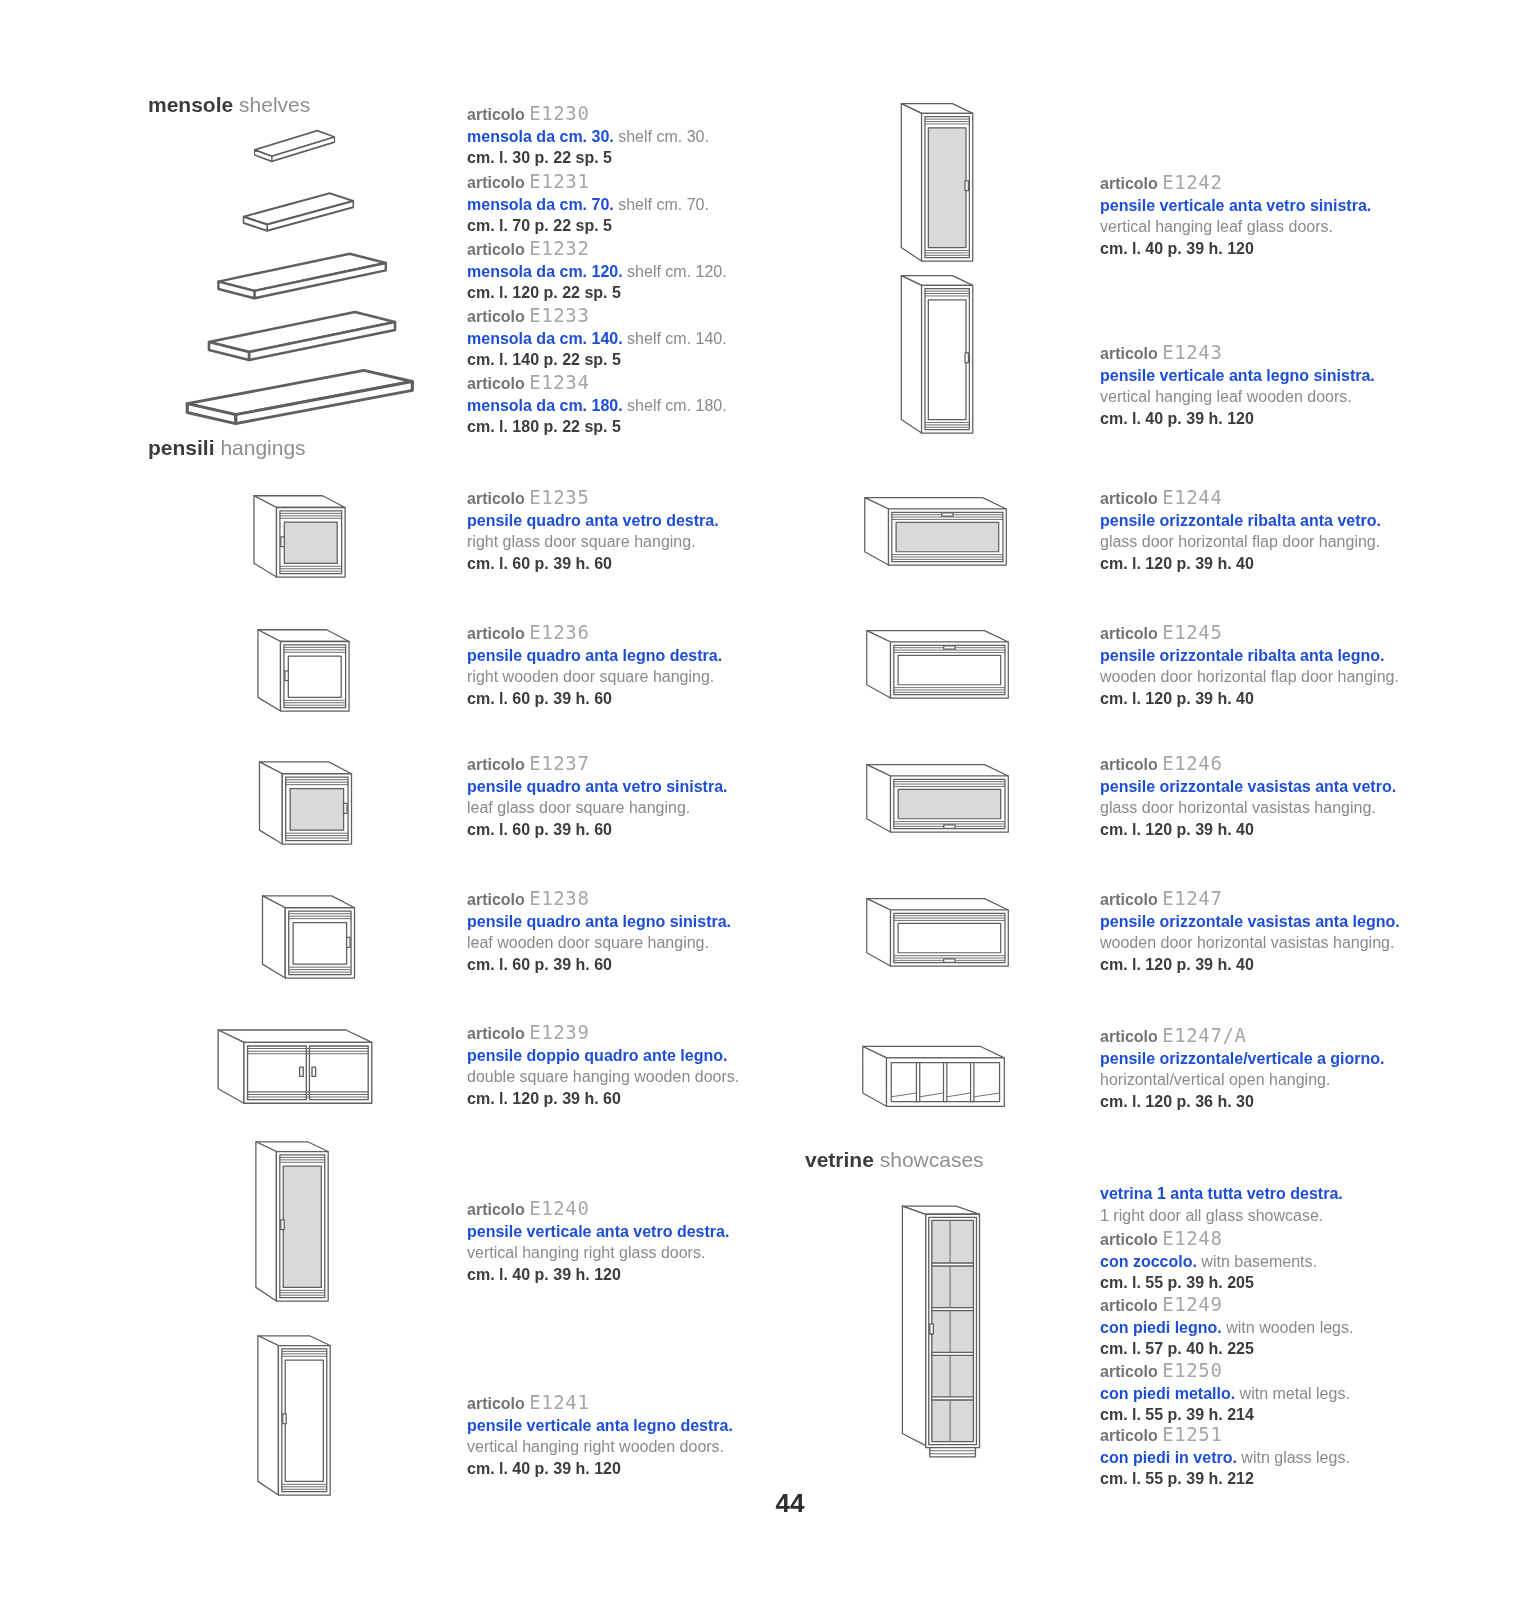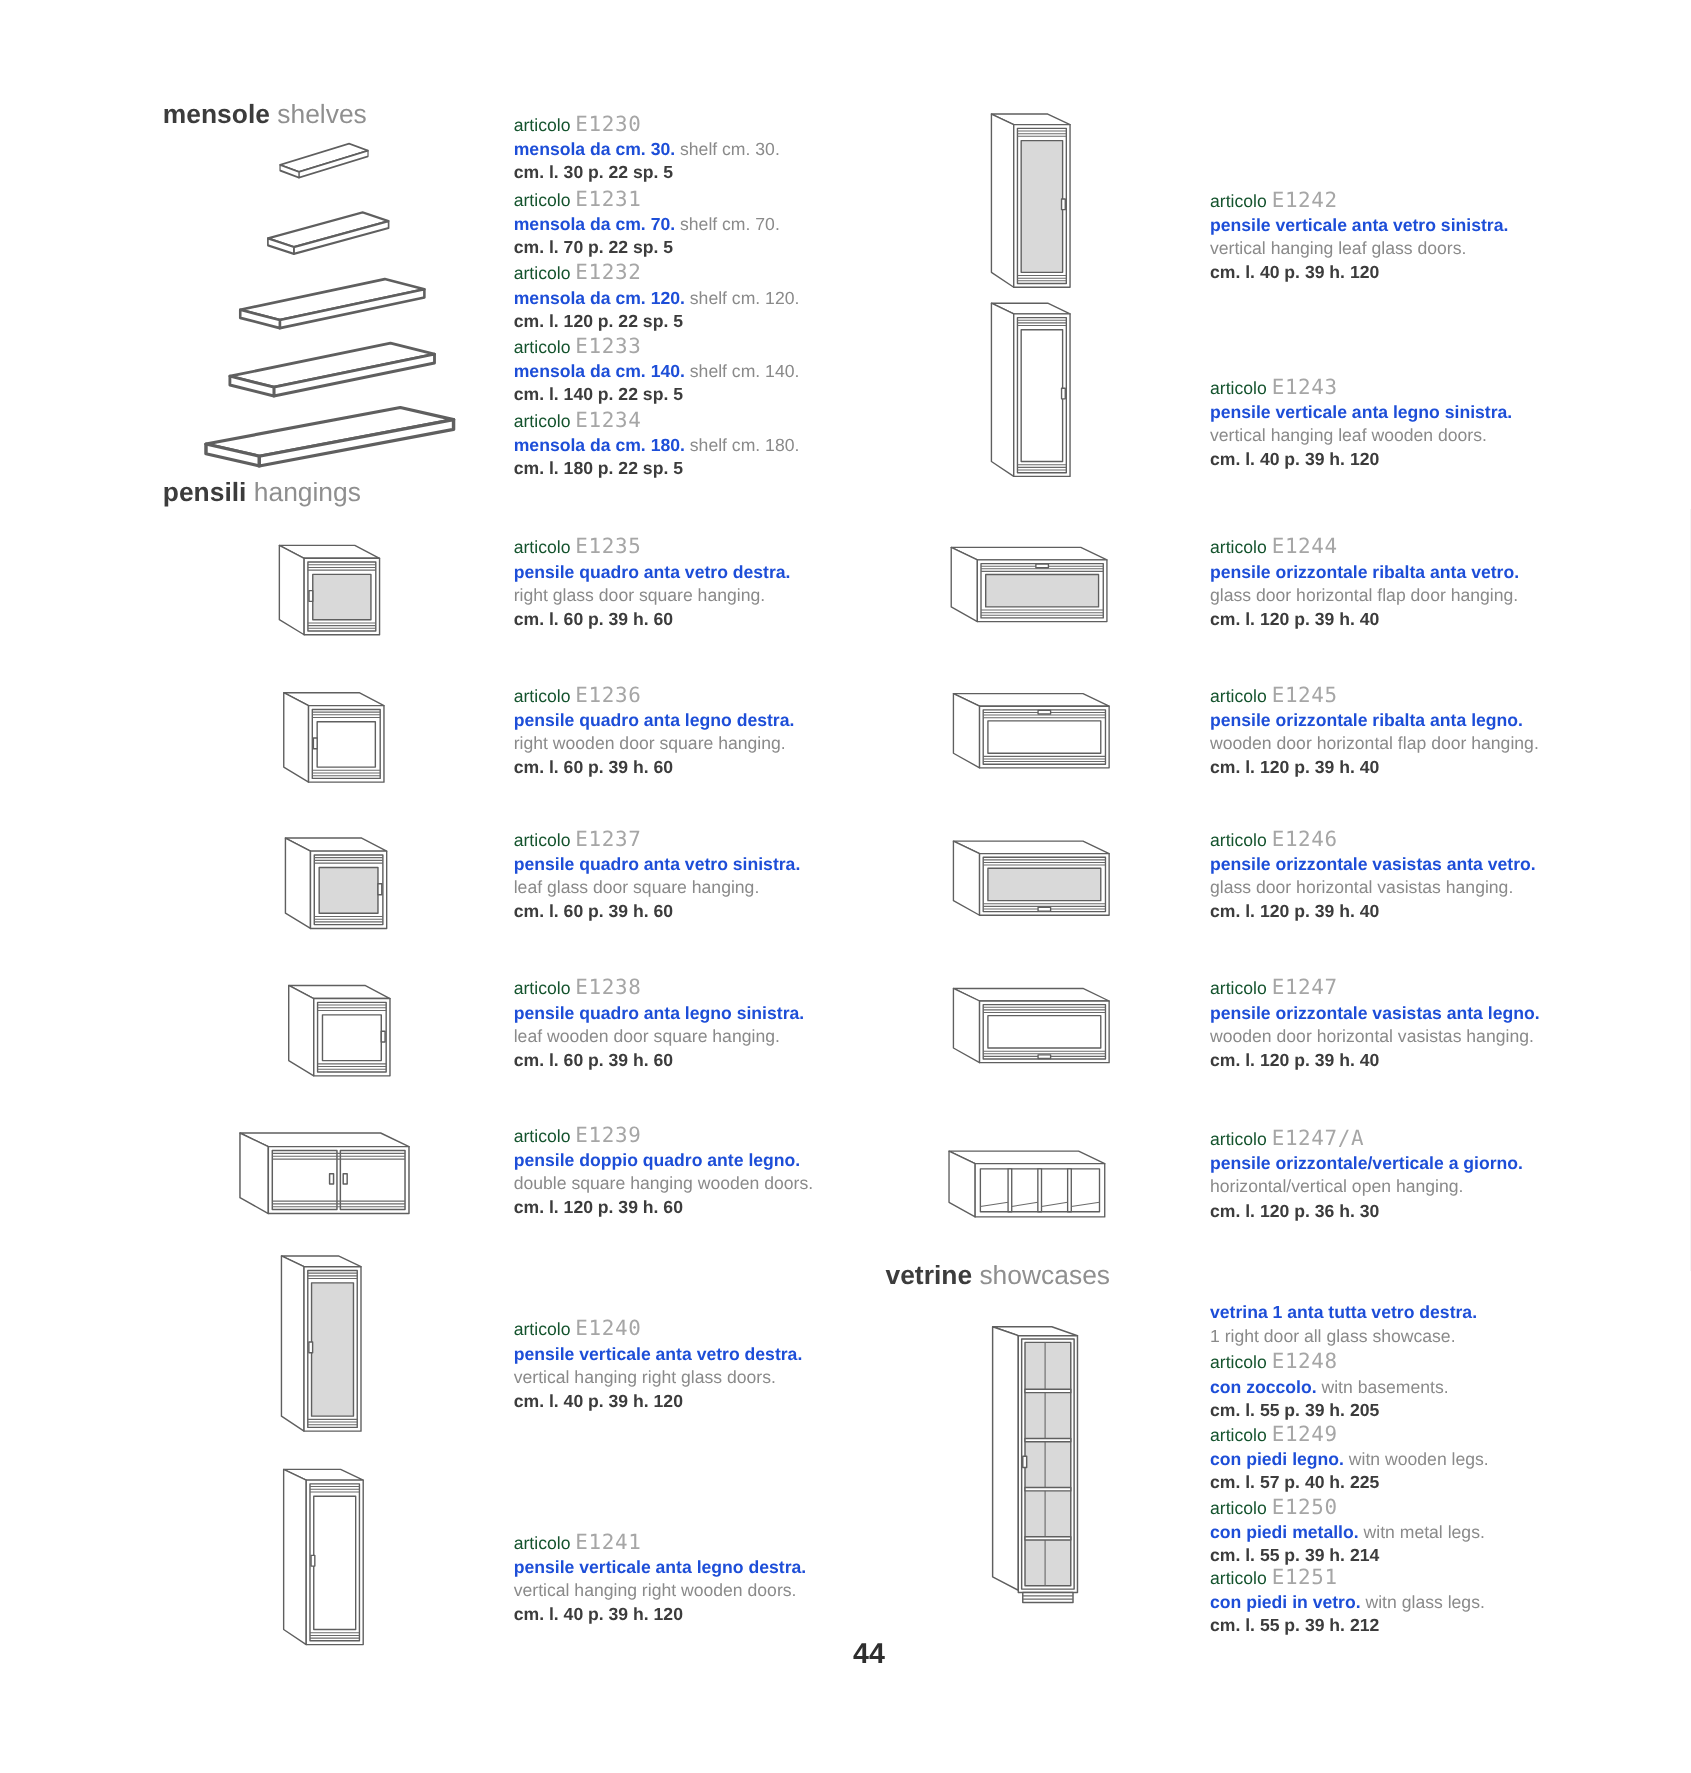--- a/index.html
+++ b/index.html
@@ -2,26 +2,26 @@
 <html><head>
 <meta charset="utf-8">
 <style>
   html,body{margin:0;padding:0;background:#e8e8e8;}
   .page{
     position:relative;width:1537px;height:1612px;margin:0 auto;
     background:#ffffff;overflow:hidden;
     font-family:"Liberation Sans", sans-serif;
     -webkit-font-smoothing:antialiased;
   }
-  .sec-h{position:absolute;font-size:24px;line-height:24px;white-space:nowrap;}
+  .sec-h{position:absolute;font-size:21px;line-height:24px;white-space:nowrap;}
   .sec-h .it{font-weight:bold;color:#3c3c3c;}
   .sec-h .en{color:#8f8f8f;font-weight:normal;}
   .art{position:absolute;width:360px;}
   .l{font-size:16px;line-height:21.5px;white-space:nowrap;}
-  .lab{font-weight:normal;color:#14532d;}
+  .lab{font-weight:bold;color:#737373;}
   .code{
     font-family:"DejaVu Sans Mono", monospace;
     font-size:19px;color:#a6a6a6;letter-spacing:.6px;font-weight:normal;
   }
   .it{font-weight:bold;color:#1d4ed8;}
   .en{color:#8a8a8a;font-weight:normal;}
   .dims{font-weight:bold;color:#3c3c3c;}
   .draw{position:absolute;}
   .draw svg{display:block;width:100%;height:100%;}
   .f{fill:#ffffff;stroke:#5f5f5f;stroke-width:1.3;stroke-linejoin:round;}

